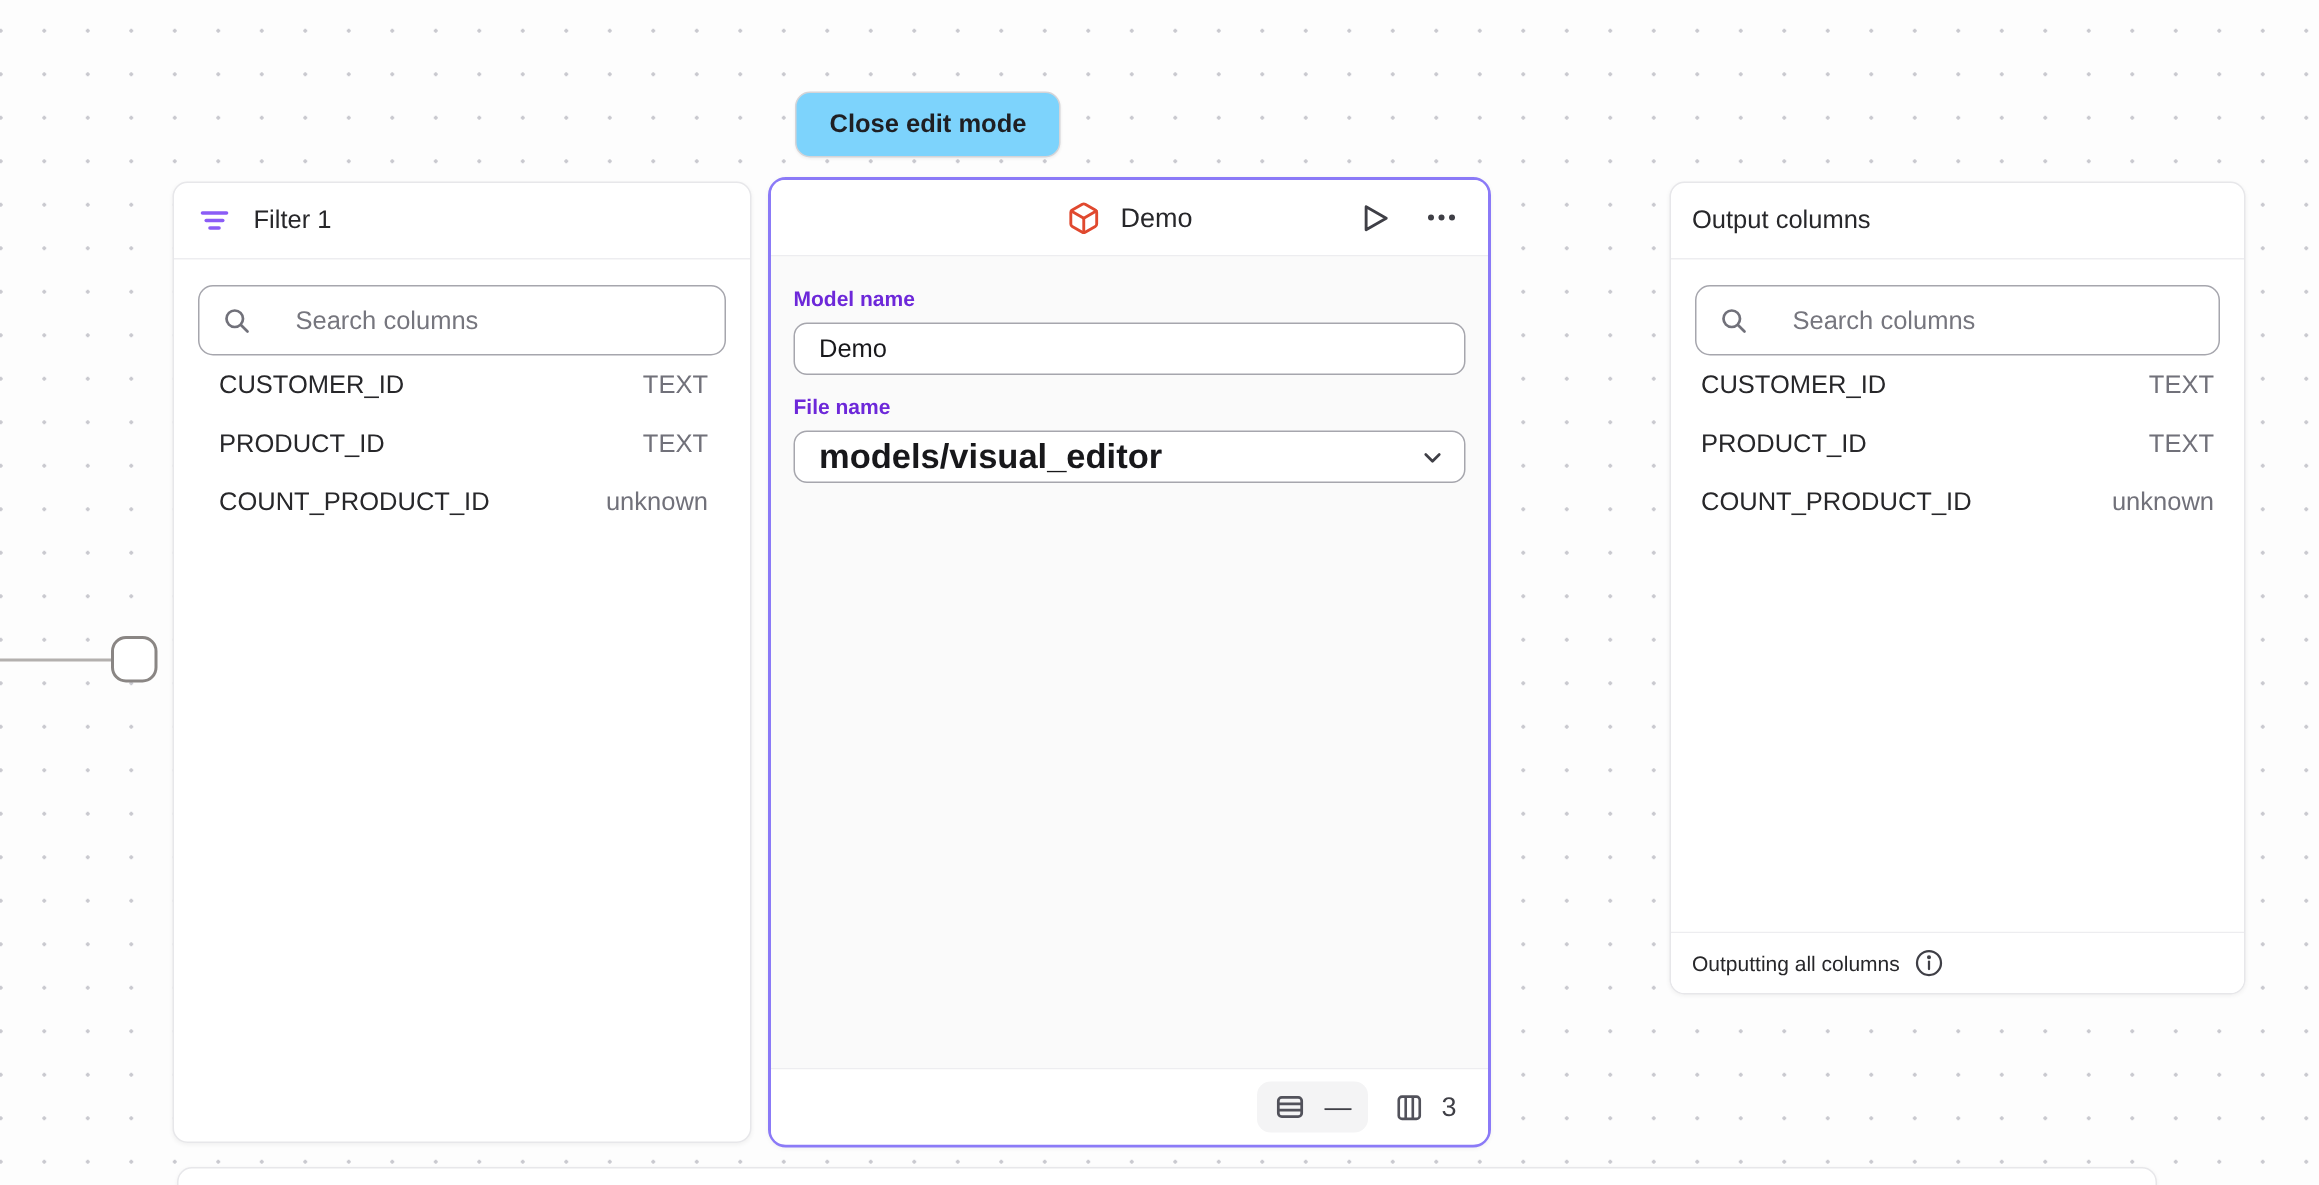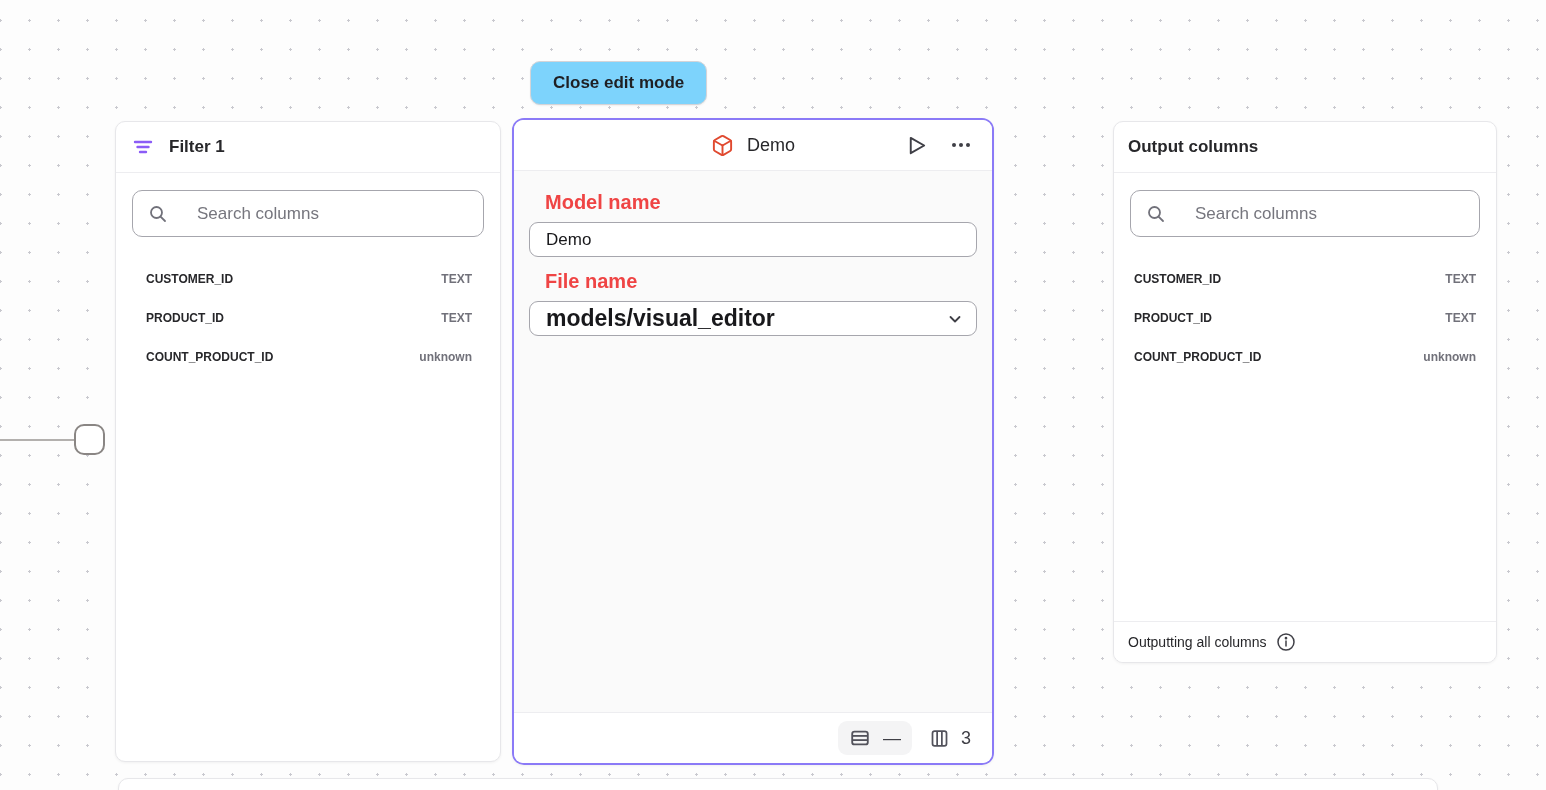--- a/index.html
+++ b/index.html
@@ -37,21 +37,21 @@
   
   .panel {
     position: absolute; background: #fff;
     border: 1px solid #e7e7ea; border-radius: 10px;
     box-shadow: 0 1px 3px rgba(0,0,0,.05);
   }
   .panel-header {
     height: 51px; display: flex; align-items: center;
     border-bottom: 1px solid #ededf0; padding: 0 16px;
   }
-  .panel-title { font-size: 17px; color: #27272a; font-weight: bold; }
+  .panel-title { font-size: 17px; color: #27272a; }
 
   
   .filter-panel { left: 115px; top: 121px; width: 386px; height: 641px; }
   .filter-panel .panel-header { gap: 15px; }
   .output-panel { left: 1113px; top: 121px; width: 384px; height: 542px; }
   .output-panel .panel-header { padding: 0 14px; }
 
   .search-box {
     margin: 17px 16px 10px 16px; height: 47px;
     border: 1px solid #a6a6ad; border-radius: 10px;
@@ -59,22 +59,22 @@
     background: #fff;
   }
   .search-box input {
     border: none; outline: none; flex: 1; font-size: 17px;
     font-family: "Liberation Sans", sans-serif; color: #27272a; background: transparent;
   }
   .search-box input::placeholder { color: #76767e; }
 
   .col-list { margin-top: 4px; }
   .col-row {
-    display: flex; align-items: flex-end; justify-content: space-between;
-    height: 39px; font-size: 12px; font-weight: bold;
+    display: flex; align-items: flex-start; justify-content: space-between;
+    height: 39px; font-size: 17px;
   }
   .filter-panel .col-row { padding: 0 28px 0 30px; }
   .output-panel .col-row { padding: 0 20px; }
   .col-name { color: #27272a; }
   .col-type { color: #71717a; }
 
   .output-footer {
     position: absolute; left: 0; right: 0; bottom: 0; height: 41px;
     border-top: 1px solid #ededf0; display: flex; align-items: center;
     gap: 9px; padding: 0 14px; border-radius: 0 0 9px 9px; background: #fff;
@@ -96,21 +96,21 @@
     display: flex; align-items: center; justify-content: center; gap: 13px;
   }
   .model-title { font-size: 18px; font-weight: 500; color: #27272a; }
   .model-header-actions {
     position: absolute; right: 19px; top: 0; bottom: 0;
     display: flex; align-items: center; gap: 21px;
   }
   .icon-btn { display: flex; align-items: center; cursor: pointer; background: none; border: none; padding: 0; }
 
   .model-body { padding: 13px 15px; }
-  .field-label { font-size: 20px; font-weight: 600; color: #ef4444; margin: 7px 0 8px 16px; }
+  .field-label { font-size: 14px; font-weight: 600; color: #6d28d9; margin: 7px 0 8px 0; }
   .text-input {
     width: 100%; height: 35px; border: 1px solid #a6a6ad; border-radius: 9px;
     background: #fff; padding: 0 16px; font-size: 17px; color: #18181b;
     font-family: "Liberation Sans", sans-serif; outline: none;
   }
   .select-input {
     width: 100%; height: 35px; border: 1px solid #a6a6ad; border-radius: 9px;
     background: #fff; padding: 0 13px 0 16px;
     display: flex; align-items: center; justify-content: space-between;
     cursor: pointer;

